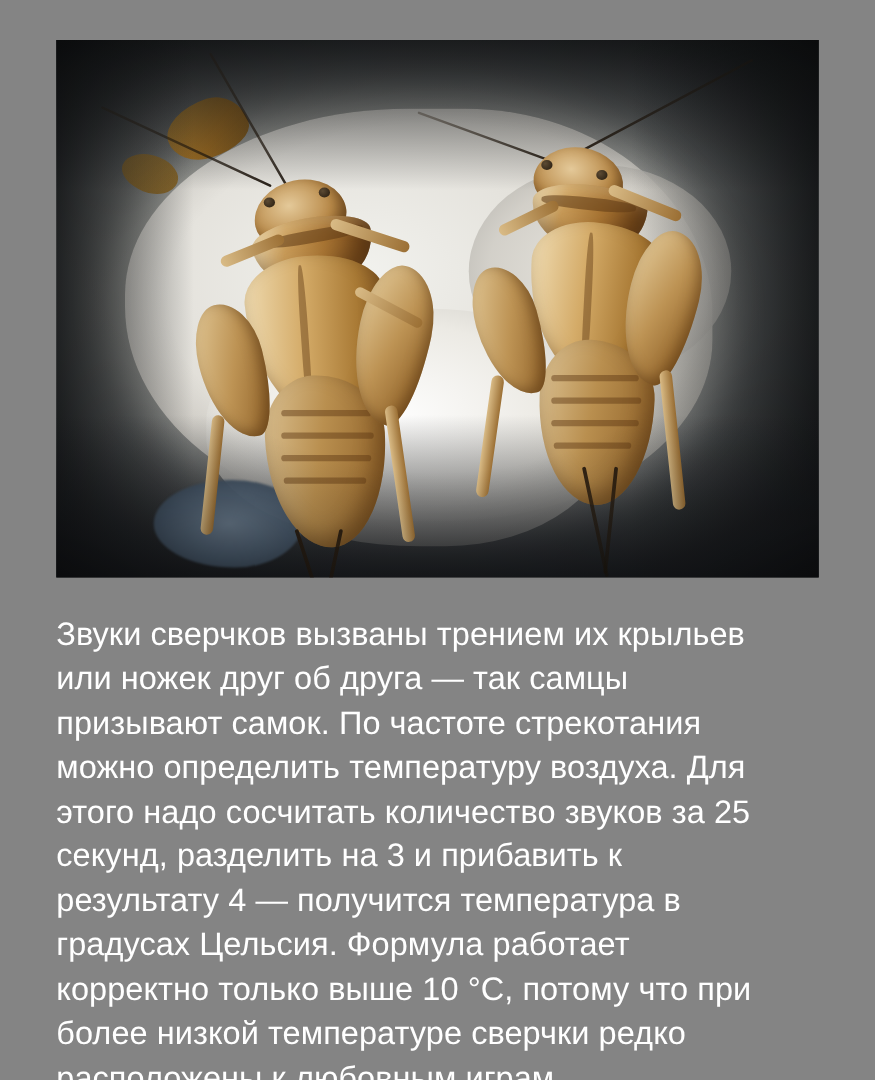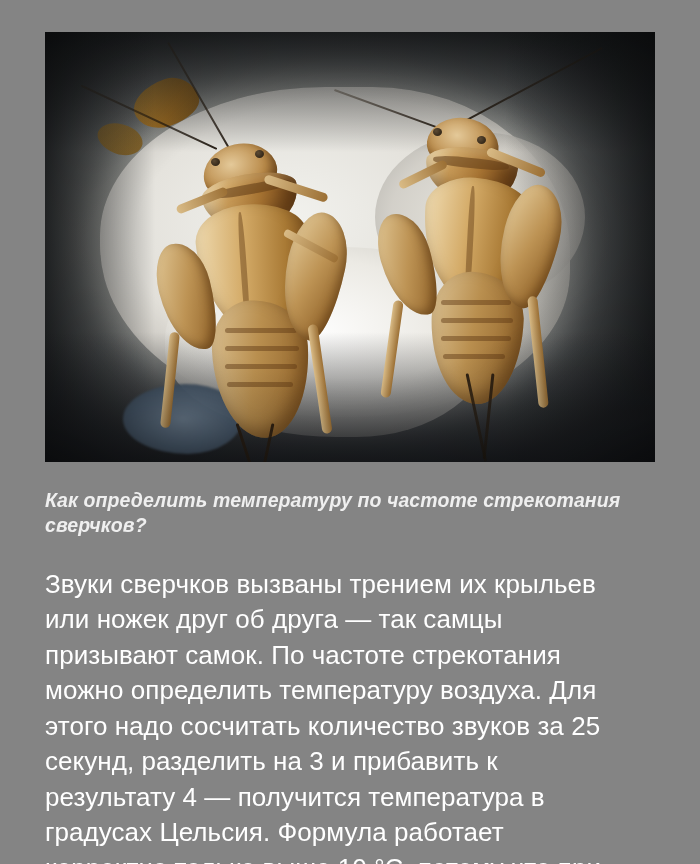--- a/index.html
+++ b/index.html
@@ -290,17 +290,16 @@
         <div class="c-leg" style="left:110px; top:86px; width:62px; height:9px; transform: rotate(22deg);"></div>
         <div class="c-leg" style="left:22px; top:98px; width:52px; height:9px; transform: rotate(-26deg);"></div>
         <div class="c-cercus" style="left:92px; top:300px; width:90px; transform: rotate(78deg);"></div>
         <div class="c-cercus" style="left:118px; top:300px; width:86px; transform: rotate(96deg);"></div>
       </div>
 
       <div class="photo-vignette"></div>
     </div>
   </div>
 
-  <div class="caption">Как определить температуру по частоте стрекотания сверчков?</div>
 
   <div class="body-text">Звуки сверчков вызваны трением их крыльев или ножек друг об друга — так самцы призывают самок. По частоте стрекотания можно определить температуру воздуха. Для этого надо сосчитать количество звуков за 25 секунд, разделить на 3 и прибавить к результату 4 — получится температура в градусах Цельсия. Формула работает корректно только выше 10 °C, потому что при более низкой температуре сверчки редко расположены к любовным играм.</div>
 
 </div>
 
 </body></html>

